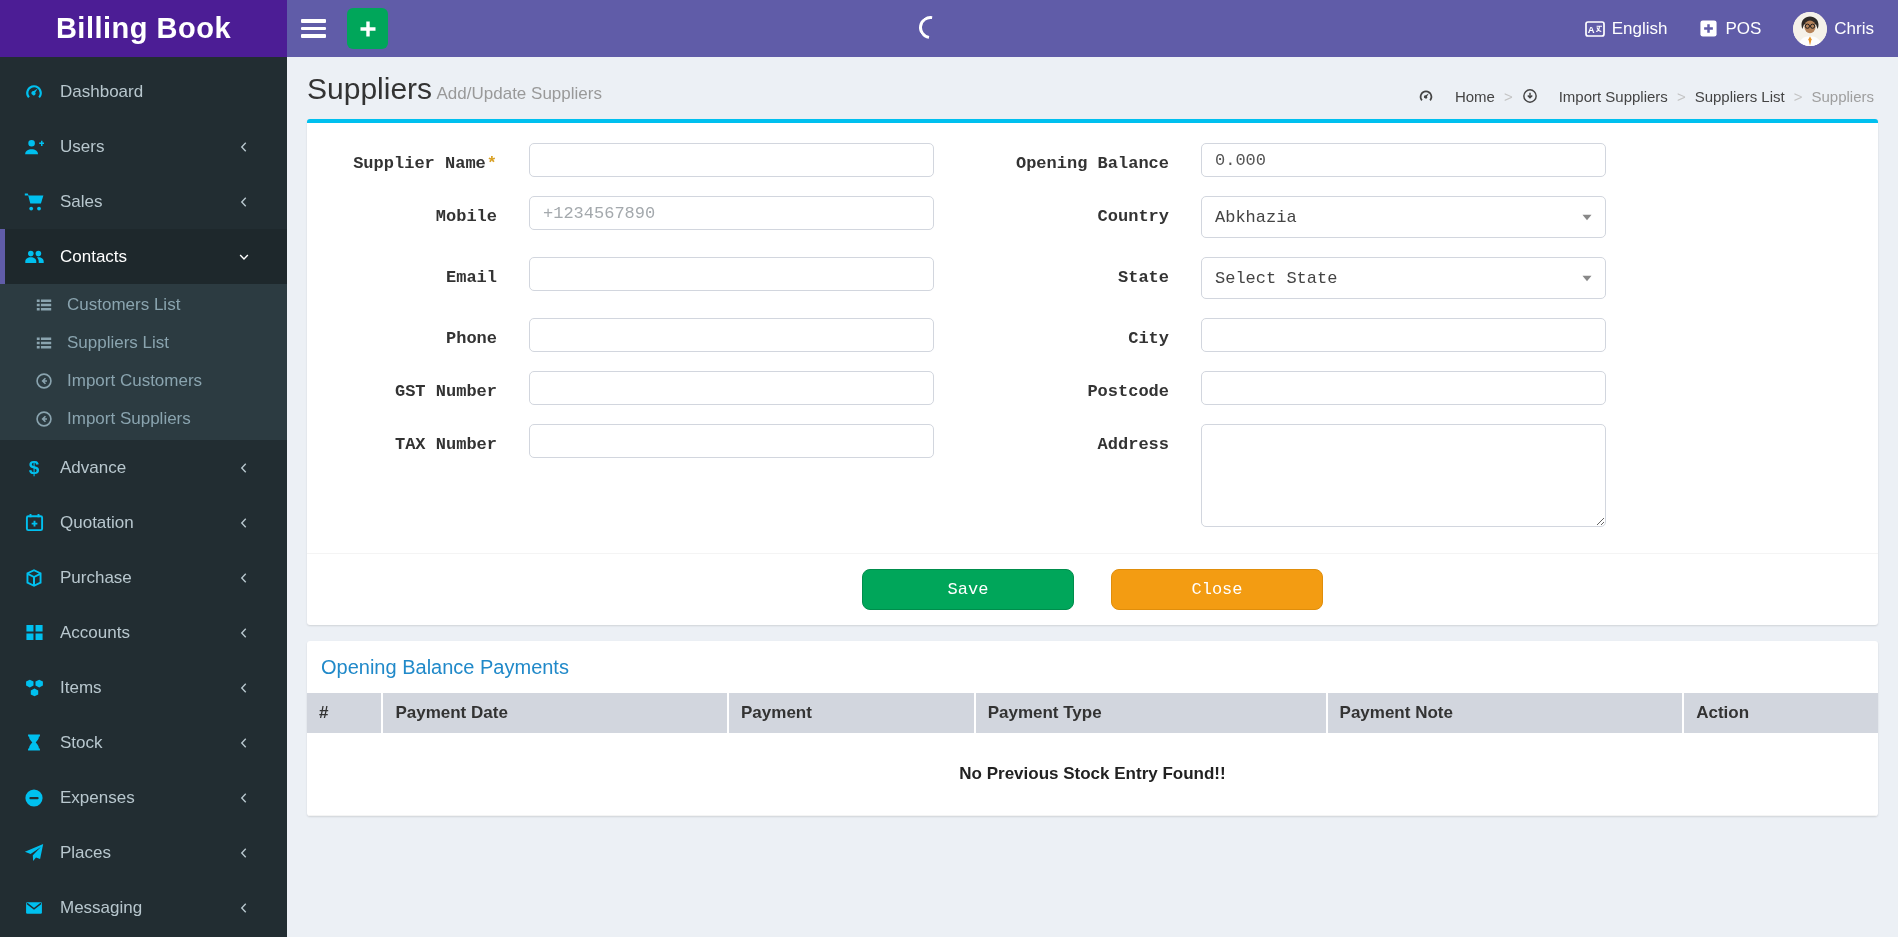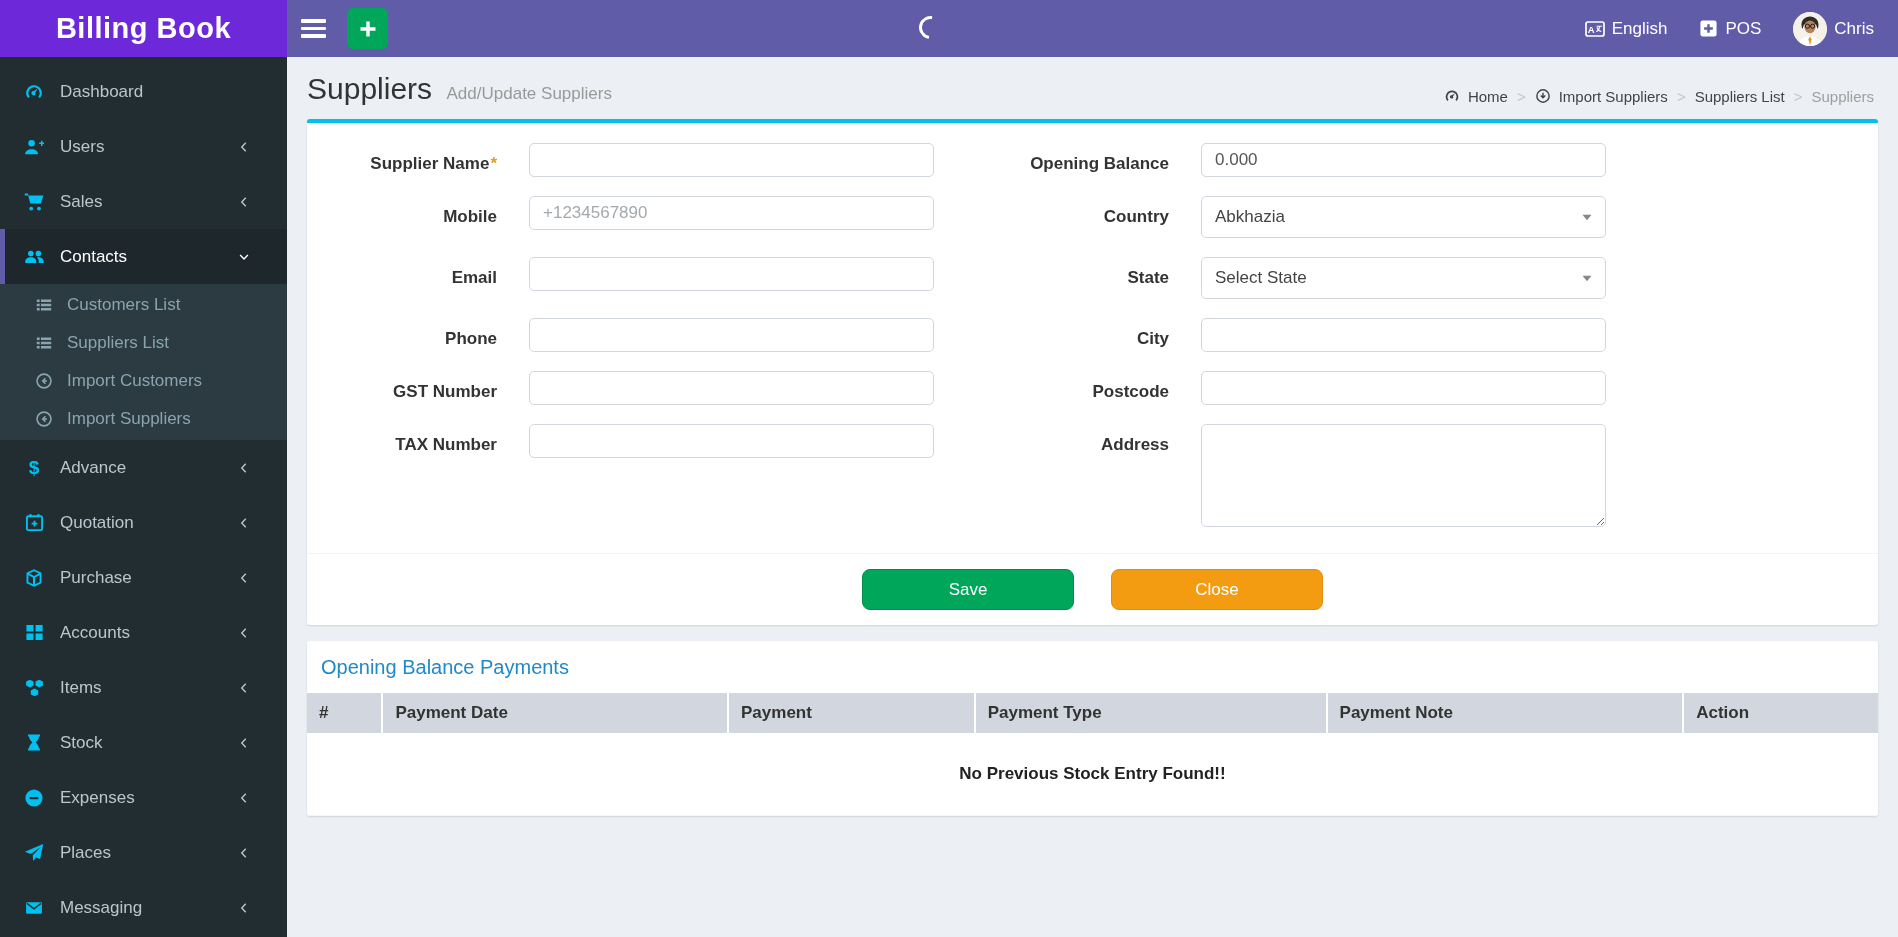--- a/index.html
+++ b/index.html
@@ -1,21 +1,21 @@
 <!DOCTYPE html>
 <html><head>
 <meta charset="utf-8">
 <style>
   * { box-sizing: border-box; margin: 0; padding: 0; }
   html,body { width:1898px; height:937px; }
   body { font-family:"Liberation Sans","DejaVu Sans",sans-serif; background:#ecf0f5; overflow:hidden; position:relative; }
 
   
   .header { position:absolute; top:0; left:0; right:0; height:57px; display:flex; z-index:20; }
-  .logo { width:287px; height:57px; background:#6d28d9; color:#fff; display:flex; align-items:center; justify-content:center; font-size:29px; font-weight:bold; letter-spacing:.5px; cursor:pointer; }
+  .logo { width:287px; height:57px; background:#4c1d95; color:#fff; display:flex; align-items:center; justify-content:center; font-size:29px; font-weight:bold; letter-spacing:.5px; cursor:pointer; }
   .navbar { flex:1; background:#605ca8; display:flex; align-items:center; position:relative; }
   .hamburger { width:52px; height:57px; display:flex; flex-direction:column; align-items:center; justify-content:center; gap:4px; cursor:pointer; }
   .hamburger .bar { width:25px; height:3.5px; background:#fff; border-radius:1px; }
   .add-btn { width:41px; height:41px; margin-left:8px; background:#00a65a; border:none; border-radius:6px; color:#fff; font-size:27px; line-height:1; display:flex; align-items:center; justify-content:center; cursor:pointer; font-weight:bold; }
   .spinner { position:absolute; left:632px; top:16px; width:23px; height:23px; border:3px solid #fff; border-right-color:transparent; border-bottom-color:transparent; border-radius:50%; transform:rotate(-36deg); }
   .nav-right { margin-left:auto; display:flex; align-items:center; gap:32px; padding-right:24px; color:#fff; font-size:17px; }
   .nav-item { display:flex; align-items:center; gap:7px; cursor:pointer; }
   .avatar { width:34px; height:34px; border-radius:50%; overflow:hidden; background:#f5f1e9; flex:0 0 auto; }
 
   
@@ -26,28 +26,28 @@
   .chev { margin-left:auto; display:flex; align-items:center; color:#b8c7ce; }
   .menu-item.active .chev { color:#fff; }
   .submenu { background:#2c3b41; padding:2px 0; }
   .submenu-item { height:38px; display:flex; align-items:center; padding-left:32px; color:#8aa4af; font-size:17px; cursor:pointer; }
   .submenu-item .mi-icon { color:#8aa4af; width:24px; margin-right:11px; }
 
   
   .main { position:absolute; left:287px; top:57px; right:0; bottom:0; background:#ecf0f5; overflow:hidden; }
   .content-header { display:flex; align-items:center; justify-content:space-between; padding:15px 24px 13px 20px; }
   .page-title { font-size:30px; font-weight:500; color:#333; }
-  .page-subtitle { font-size:17px; color:#999; margin-left:10px; }
+  .page-subtitle { font-size:17px; color:#999; }
   .breadcrumb { display:flex; align-items:center; gap:9px; font-size:15px; color:#444; margin-top:14px; }
-  .crumb { display:flex; align-items:center; gap:8px; cursor:pointer; }
+  .crumb { display:flex; align-items:center; gap:21px; cursor:pointer; }
   .crumb.muted { color:#9e9e9e; cursor:default; }
   .crumb-sep { color:#c3c3c3; }
 
   
-  .box { margin:0 20px; background:#fff; border-top:4px solid #00c0ef; border-radius:3px; box-shadow:0 1px 2px rgba(0,0,0,.12); }
+  .box { margin:0 20px; background:#fff; border-top:4px solid #00c0ef; border-radius:3px; box-shadow:0 1px 2px rgba(0,0,0,.12);font-family:Liberation Mono, monospace; }
   .form-grid { display:grid; grid-template-columns:180px 405px 203px 405px; column-gap:32px; row-gap:19px; padding:20px 0 26px 10px; align-items:start; }
   .flabel { text-align:right; font-weight:bold; color:#333; font-size:17px; padding-top:11px; }
   .req { color:#d9a023; margin-left:1px; }
   .finput { width:405px; height:34px; border:1px solid #d2d6de; border-radius:5px; padding:0 13px; font-size:17px; color:#555; font-family:inherit; background:#fff; outline:none; }
   .finput::placeholder { color:#a4a9ad; }
   textarea.finput { height:103px; padding-top:9px; resize:both; }
   .fselect { position:relative; width:405px; height:42px; border:1px solid #d2d6de; border-radius:5px; display:flex; align-items:center; padding:0 30px 0 13px; font-size:17px; color:#444; cursor:pointer; background:#fff; }
   .caret { position:absolute; right:13px; top:17px; }
   .box-footer { border-top:1px solid #f4f4f4; padding:15px; display:flex; justify-content:center; gap:37px; }
   .btn { width:212px; height:41px; border-radius:8px; border:1px solid transparent; color:#fff; font-size:17px; cursor:pointer; font-family:inherit; }

